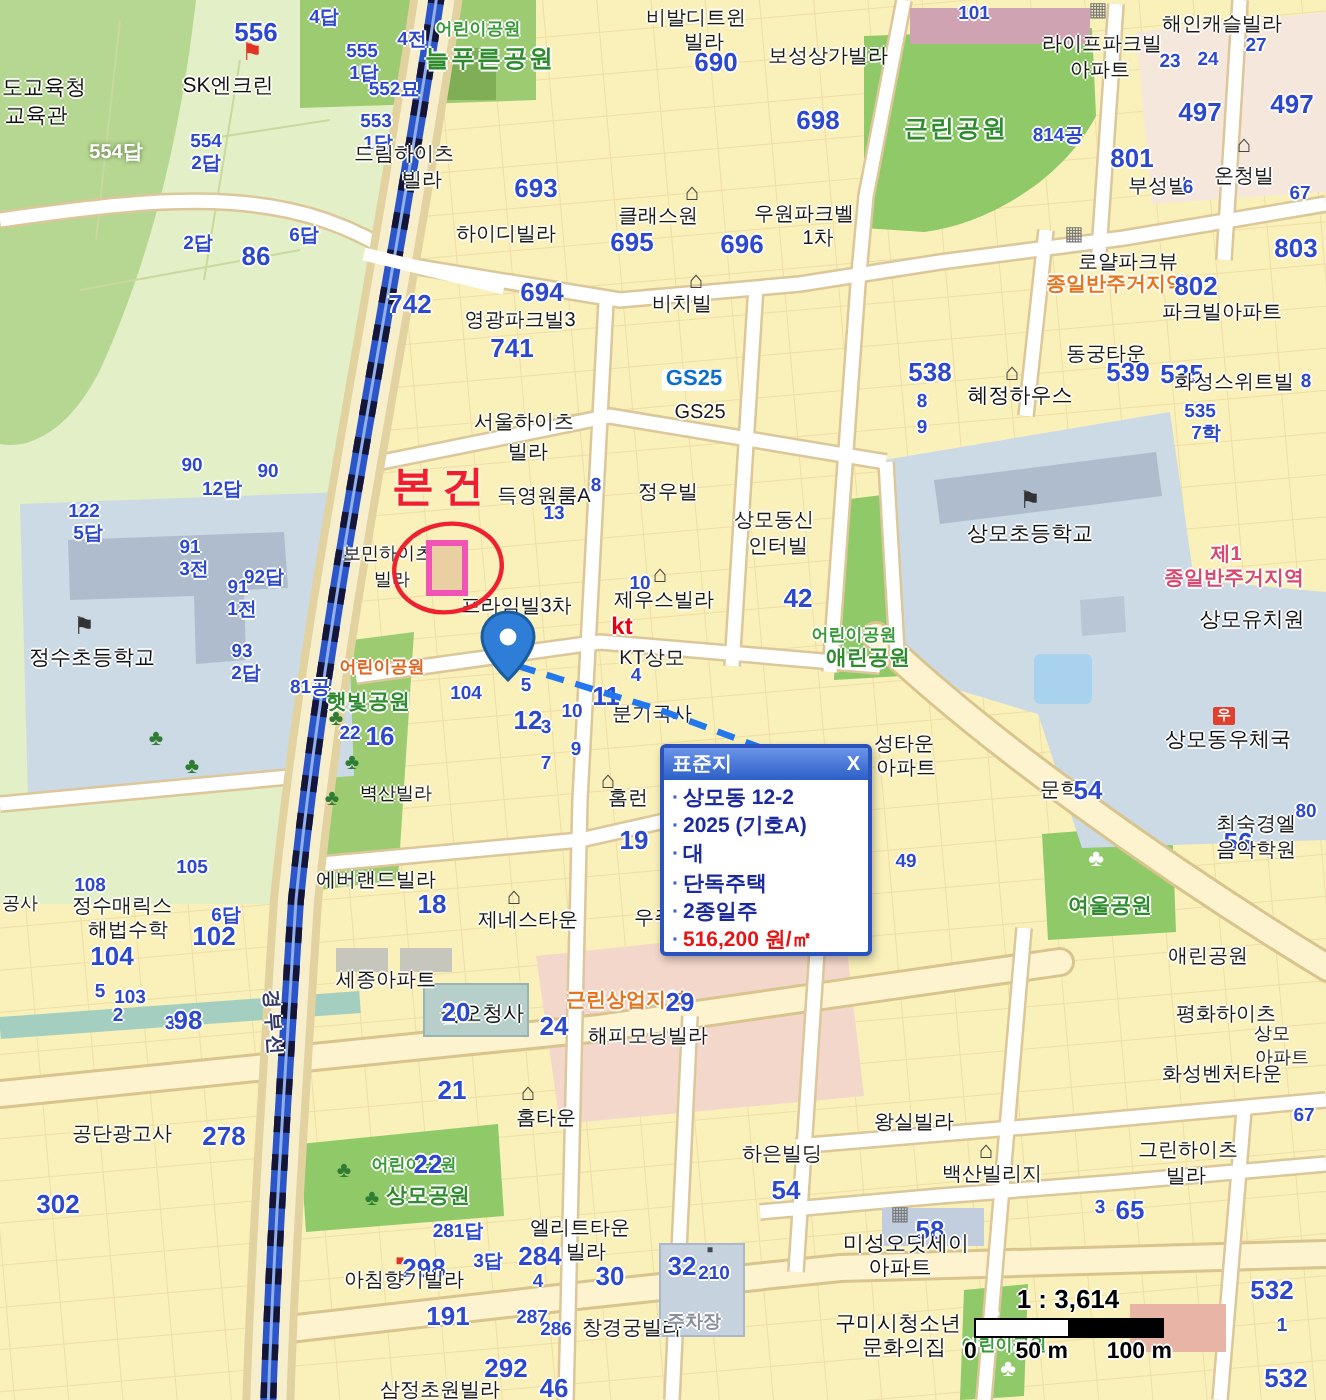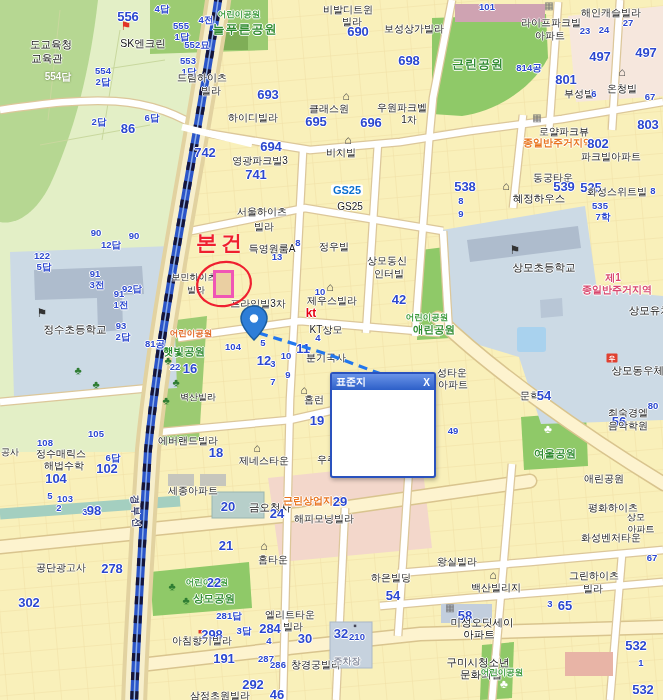--- a/index.html
+++ b/index.html
@@ -5,21 +5,21 @@
   html,body{margin:0;padding:0;background:#888;}
   #map{position:relative;width:663px;height:700px;overflow:hidden;background:#f9f0ba;
        font-family:"Liberation Sans",sans-serif;}
   #base,#overlay{position:absolute;left:0;top:0;width:663px;height:700px;}
   #base{z-index:1;} #labels{position:absolute;left:0;top:0;width:663px;height:700px;z-index:10;}
   #overlay{z-index:20;pointer-events:none;}
   .lbl{position:absolute;transform:translate(-50%,-50%);white-space:nowrap;line-height:1;
        text-shadow:-1px 0 #fff,1px 0 #fff,0 -1px #fff,0 1px #fff;}
   .b{font-size:10px;color:#1a1a1a;}
   .bs{font-size:9px;color:#1a1a1a;}
-  .p{font-size:10.5px;color:#111;margin-left:29px;}
+  .p{font-size:10.5px;color:#111;}
   .n{font-size:9.5px;color:#2c48cf;font-weight:bold;}
   .nl{font-size:13px;color:#2c48cf;font-weight:bold;}
   .g{font-size:10.5px;color:#2e8b2e;font-weight:bold;}
   .gl{font-size:12px;color:#2e8b2e;font-weight:bold;letter-spacing:1px;}
   .gs{font-size:8.5px;color:#3a9a3a;font-weight:bold;}
   .go{font-size:8.5px;color:#e2641e;font-weight:bold;}
   .w{font-size:10px;color:#fff;font-weight:bold;text-shadow:0 0 2px rgba(60,80,30,.8);}
   .zo{font-size:10px;color:#e8741e;font-weight:bold;}
   .zp{font-size:10px;color:#d9486e;font-weight:bold;}
   .gray{font-size:9px;color:#8a90a0;font-weight:bold;}
@@ -425,16 +425,35 @@
     </g>
   </svg>
 
   <div id="bonkeon">본건</div>
 
   <div id="popup">
     <div class="ph">
       <span>표준지</span>
       <span class="px">X</span>
     </div>
+    <div class="pb" id="popup-body">
+        <div class="pi"><span class="dot">·</span>상모동 12-2</div>
+        <div class="pi"><span class="dot">·</span>2025 (기호A)</div>
+        <div class="pi"><span class="dot">·</span>대</div>
+        <div class="pi"><span class="dot">·</span>단독주택</div>
+        <div class="pi"><span class="dot">·</span>2종일주</div>
+        <div class="pi red"><span class="dot">·</span>516,200 원/㎡</div>
+      </div>
   </div>
 
+  <div id="scalebox">
+    <div class="ratio">1 : 3,614</div>
+    <div id="sbar">
+        <div class="half"></div>
+      </div>
+    <div id="sticks">
+      <span>0</span>
+      <span>50 m</span>
+      <span>100 m</span>
+    </div>
+  </div>
 
 </div>
 
 </body></html>

